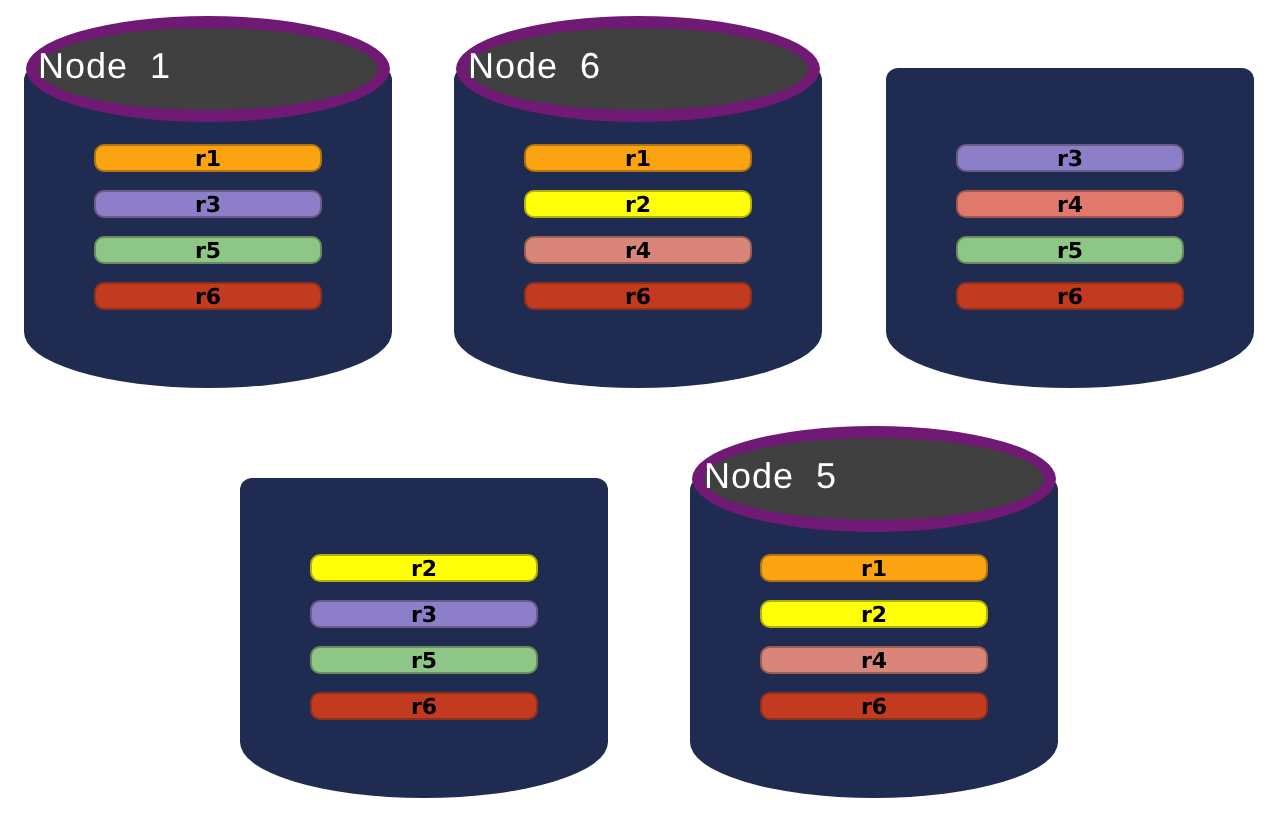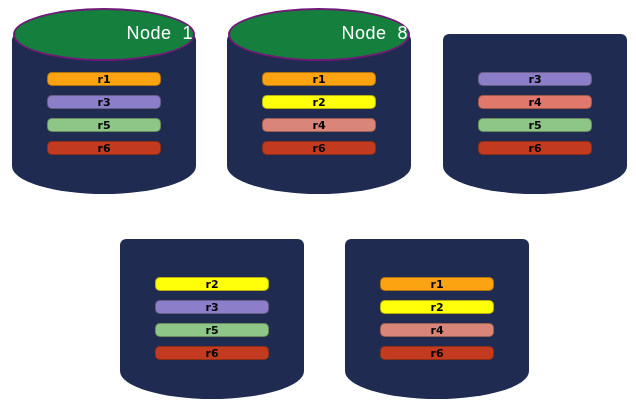--- a/index.html
+++ b/index.html
@@ -17,25 +17,25 @@
   .node-4 { left:120px; top:213px; }
   .node-5 { left:345px; top:213px; }
 
   .cyl-body {
     position:absolute; top:26px; left:0; right:0; bottom:0;
     background:#1F2B50;
     border-radius: 6px 6px 50% 50% / 6px 6px 28px 28px;
   }
   .cyl-top {
     position:absolute; top:0; left:1px; right:1px; height:53px;
-    background:#15803d;
-    border:2px solid #701a75;
+    background:#404040;
+    border:6px solid #701a75;
     border-radius:50%;
     box-sizing:border-box;
-    display:flex; align-items:center; justify-content:flex-end;
+    display:flex; align-items:center; justify-content:flex-start;
   }
   .node-title {
     color:#ffffff;
     font-size:18px;
     font-weight:400;
     letter-spacing:0.5px;
     white-space:pre;
     text-align:center;
     padding-bottom:2px;
   }
@@ -82,21 +82,21 @@
       </div>
       <div class="bar" style="background: rgb(194, 59, 33);">
         <span class="bar-label">r6</span>
       </div>
     </div>
   </div>
 
   <div class="node node-2">
     <div class="cyl-body"></div>
     <div class="cyl-top">
-      <span class="node-title">Node  8</span>
+      <span class="node-title">Node  6</span>
     </div>
     <div class="bars">
       <div class="bar" style="background: rgb(252, 163, 17);">
         <span class="bar-label">r1</span>
       </div>
       <div class="bar" style="background: rgb(255, 255, 10);">
         <span class="bar-label">r2</span>
       </div>
       <div class="bar" style="background: rgb(217, 133, 121);">
         <span class="bar-label">r4</span>
@@ -138,20 +138,23 @@
         <span class="bar-label">r5</span>
       </div>
       <div class="bar" style="background: rgb(194, 59, 33);">
         <span class="bar-label">r6</span>
       </div>
     </div>
   </div>
 
   <div class="node node-5">
     <div class="cyl-body"></div>
+    <div class="cyl-top">
+      <span class="node-title">Node  5</span>
+    </div>
     <div class="bars">
       <div class="bar" style="background: rgb(252, 163, 17);">
         <span class="bar-label">r1</span>
       </div>
       <div class="bar" style="background: rgb(255, 255, 10);">
         <span class="bar-label">r2</span>
       </div>
       <div class="bar" style="background: rgb(217, 133, 121);">
         <span class="bar-label">r4</span>
       </div>

